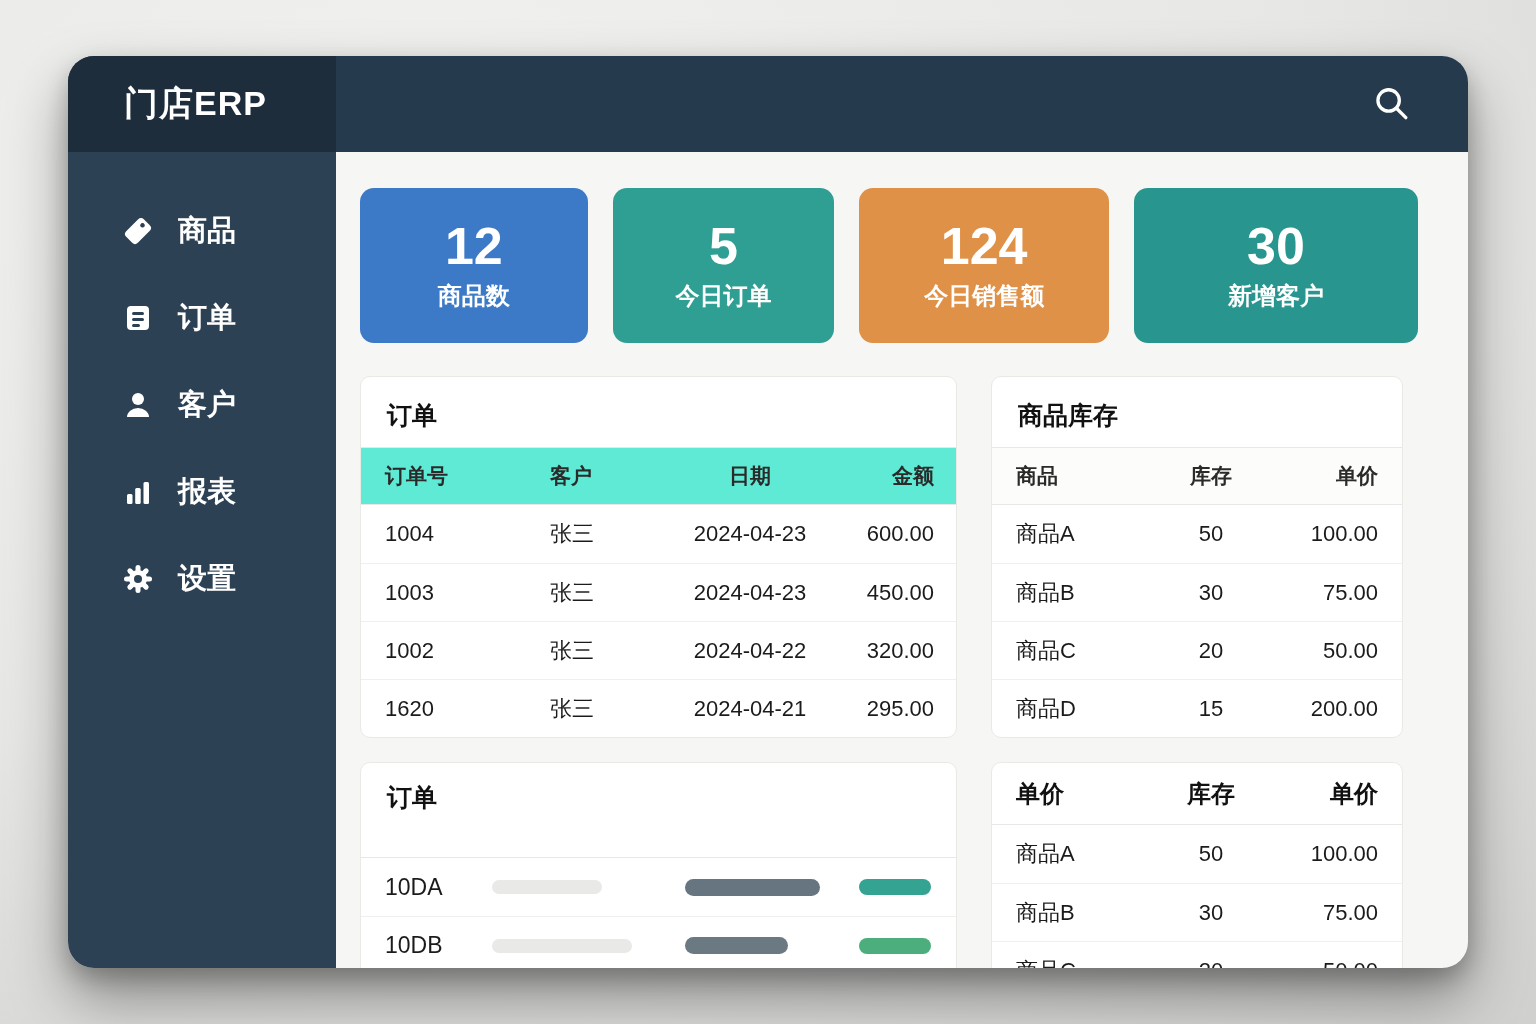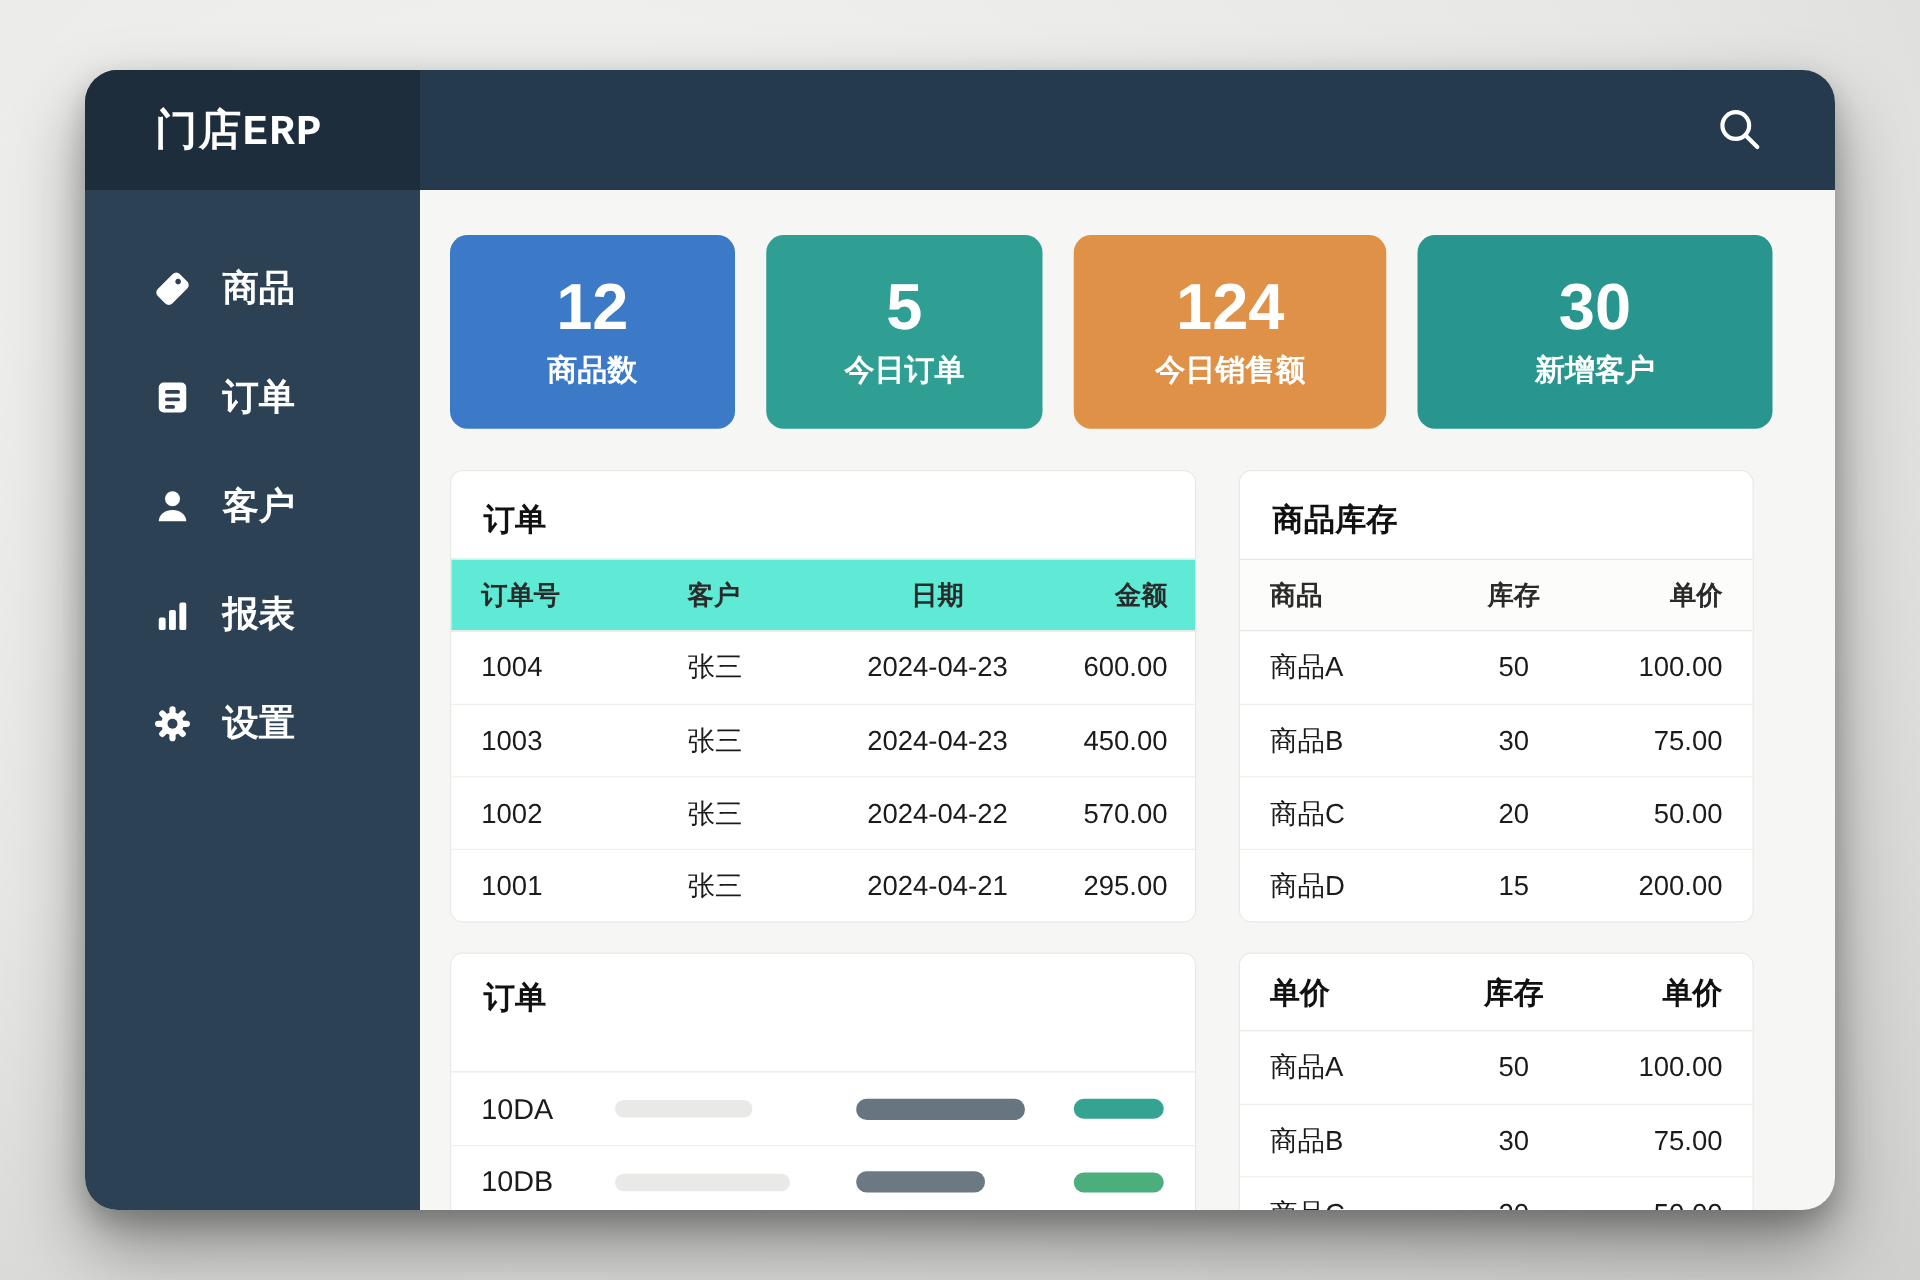--- a/index.html
+++ b/index.html
@@ -7,21 +7,21 @@
   body {
     font-family:"Liberation Sans","DejaVu Sans",sans-serif;
     background: radial-gradient(130% 130% at 28% 18%, #f2f2f0 0%, #e7e7e5 45%, #c6c6c4 100%);
   }
   .window {
     position:absolute; left:68px; top:56px; width:1400px; height:912px;
     border-radius:26px; background:#f6f7f4; overflow:hidden;
     box-shadow: 0 30px 60px rgba(0,0,0,.38), 0 10px 22px rgba(0,0,0,.22);
   }
   
-  .sidebar { position:absolute; left:0; top:0; width:268px; height:100%; background:#2d4154;font-family:Liberation Mono, monospace; }
+  .sidebar { position:absolute; left:0; top:0; width:268px; height:100%; background:#2d4154; }
   .sidebar-header { height:96px; background:#1e2d3c; display:flex; align-items:center; padding-left:56px; }
   .logo { color:#fff; font-size:34px; font-weight:bold; letter-spacing:1px; }
   .nav { padding:46px 16px 0 28px; }
   .nav-item {
     display:flex; align-items:center; gap:24px; width:224px; height:66px;
     padding-left:26px; margin-bottom:21px; border-radius:12px;
     color:#fff; font-size:29px; font-weight:600; cursor:pointer;
   }
   .nav-item.active { background:#3b7cd2; }
   .nav-item svg { width:32px; height:32px; flex:0 0 32px; }
@@ -186,24 +186,24 @@
         <div class="orow">
           <span class="c-l">1003</span>
           <span class="c-l">张三</span>
           <span class="c-c">2024-04-23</span>
           <span class="c-r">450.00</span>
         </div>
         <div class="orow">
           <span class="c-l">1002</span>
           <span class="c-l">张三</span>
           <span class="c-c">2024-04-22</span>
-          <span class="c-r">570.00</span>
+          <span class="c-r">320.00</span>
         </div>
         <div class="orow">
-          <span class="c-l">1001</span>
+          <span class="c-l">1620</span>
           <span class="c-l">张三</span>
           <span class="c-c">2024-04-21</span>
           <span class="c-r">295.00</span>
         </div>
       </div>
 
       <div class="panel p-inv">
         <div class="panel-title">商品库存</div>
         <div class="irow head">
           <span class="c-l">商品</span>

